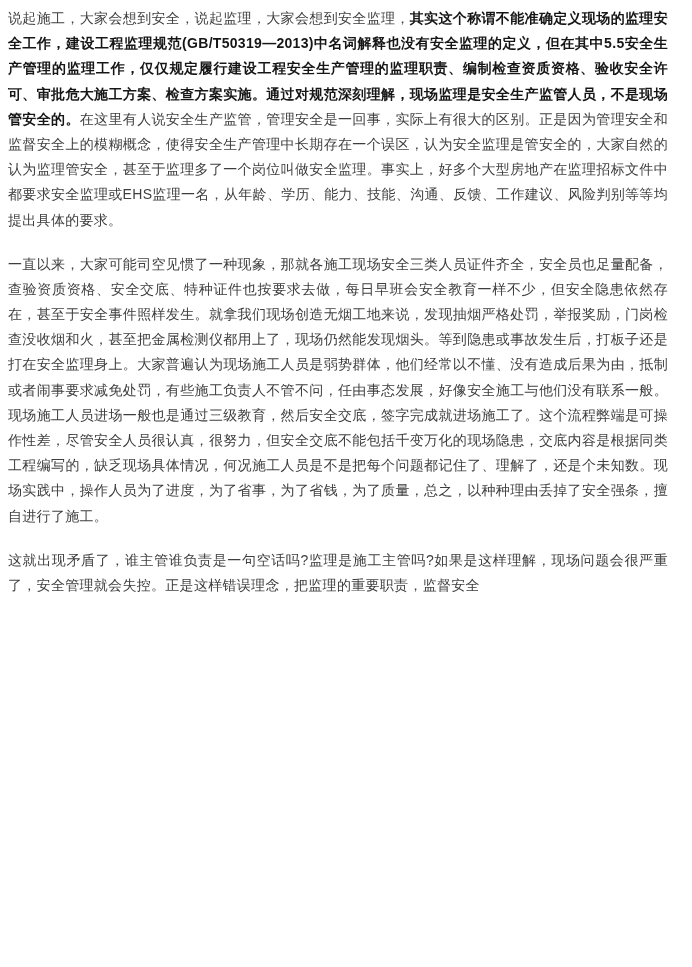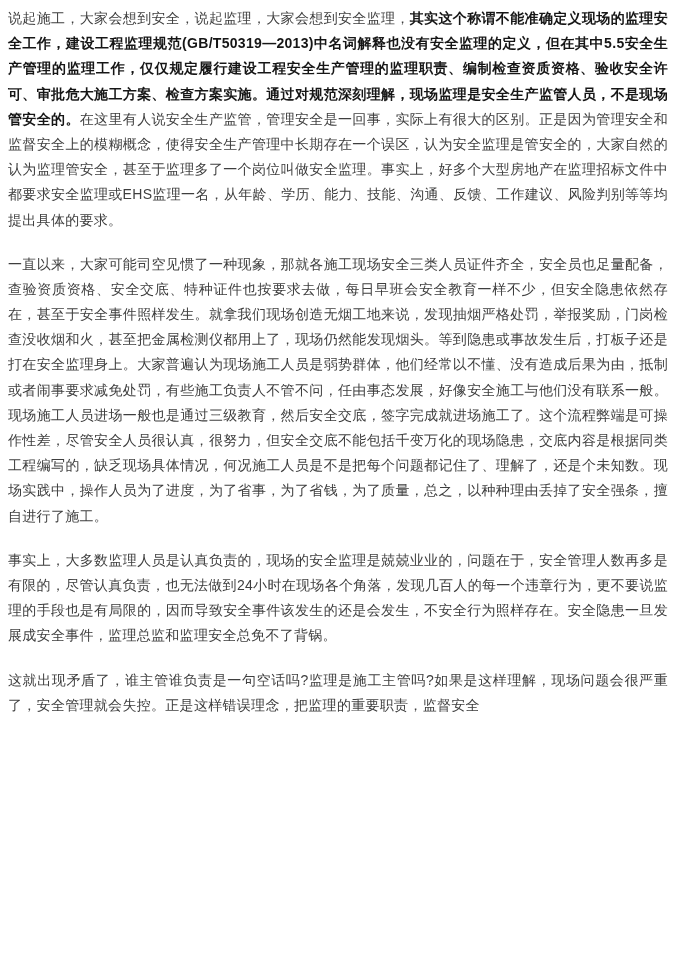--- a/index.html
+++ b/index.html
@@ -32,15 +32,14 @@
     font-weight: 700;
     color: #161616;
   }
 </style>
 </head>
 <body>
 
 <main class="article" id="article">
     <p class="para"><span>说起施工，大家会想到安全，说起监理，大家会想到安全监理，</span><strong>其实这个称谓不能准确定义现场的监理安全工作，建设工程监理规范(GB/T50319—2013)中名词解释也没有安全监理的定义，但在其中5.5安全生产管理的监理工作，仅仅规定履行建设工程安全生产管理的监理职责、编制检查资质资格、验收安全许可、审批危大施工方案、检查方案实施。通过对规范深刻理解，现场监理是安全生产监管人员，不是现场管安全的。</strong><span>在这里有人说安全生产监管，管理安全是一回事，实际上有很大的区别。正是因为管理安全和监督安全上的模糊概念，使得安全生产管理中长期存在一个误区，认为安全监理是管安全的，大家自然的认为监理管安全，甚至于监理多了一个岗位叫做安全监理。事实上，好多个大型房地产在监理招标文件中都要求安全监理或EHS监理一名，从年龄、学历、能力、技能、沟通、反馈、工作建议、风险判别等等均提出具体的要求。</span></p>
     <p class="para"><span>一直以来，大家可能司空见惯了一种现象，那就各施工现场安全三类人员证件齐全，安全员也足量配备，查验资质资格、安全交底、特种证件也按要求去做，每日早班会安全教育一样不少，但安全隐患依然存在，甚至于安全事件照样发生。就拿我们现场创造无烟工地来说，发现抽烟严格处罚，举报奖励，门岗检查没收烟和火，甚至把金属检测仪都用上了，现场仍然能发现烟头。等到隐患或事故发生后，打板子还是打在安全监理身上。大家普遍认为现场施工人员是弱势群体，他们经常以不懂、没有造成后果为由，抵制或者闹事要求减免处罚，有些施工负责人不管不问，任由事态发展，好像安全施工与他们没有联系一般。现场施工人员进场一般也是通过三级教育，然后安全交底，签字完成就进场施工了。这个流程弊端是可操作性差，尽管安全人员很认真，很努力，但安全交底不能包括千变万化的现场隐患，交底内容是根据同类工程编写的，缺乏现场具体情况，何况施工人员是不是把每个问题都记住了、理解了，还是个未知数。现场实践中，操作人员为了进度，为了省事，为了省钱，为了质量，总之，以种种理由丢掉了安全强条，擅自进行了施工。</span></p>
-    <p class="para"><span>事实上，大多数监理人员是认真负责的，现场的安全监理是兢兢业业的，问题在于，安全管理人数再多是有限的，尽管认真负责，也无法做到24小时在现场各个角落，发现几百人的每一个违章行为，更不要说监理的手段也是有局限的，因而导致安全事件该发生的还是会发生，不安全行为照样存在。安全隐患一旦发展成安全事件，监理总监和监理安全总免不了背锅。</span></p>
     <p class="para"><span>这就出现矛盾了，谁主管谁负责是一句空话吗?监理是施工主管吗?如果是这样理解，现场问题会很严重了，安全管理就会失控。正是这样错误理念，把监理的重要职责，监督安全</span></p>
   </main>
 
 </body></html>

